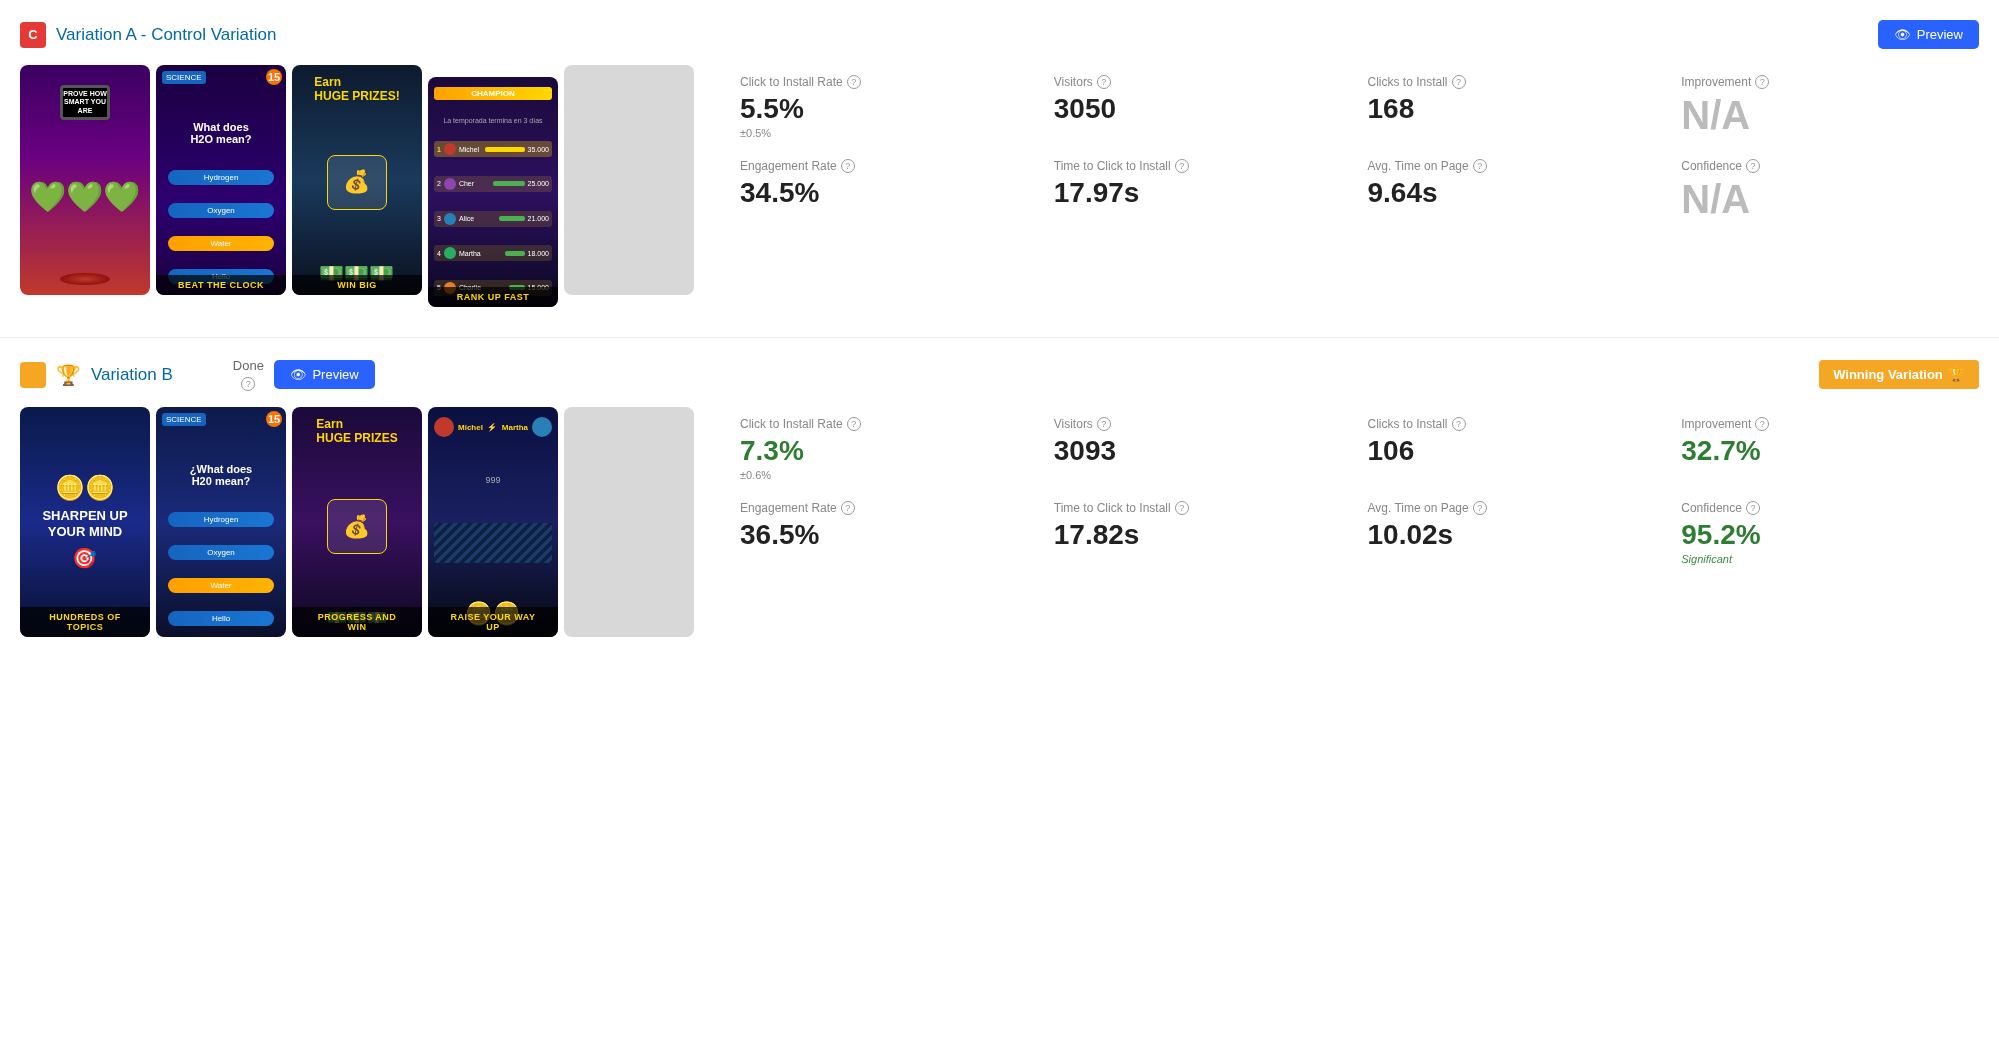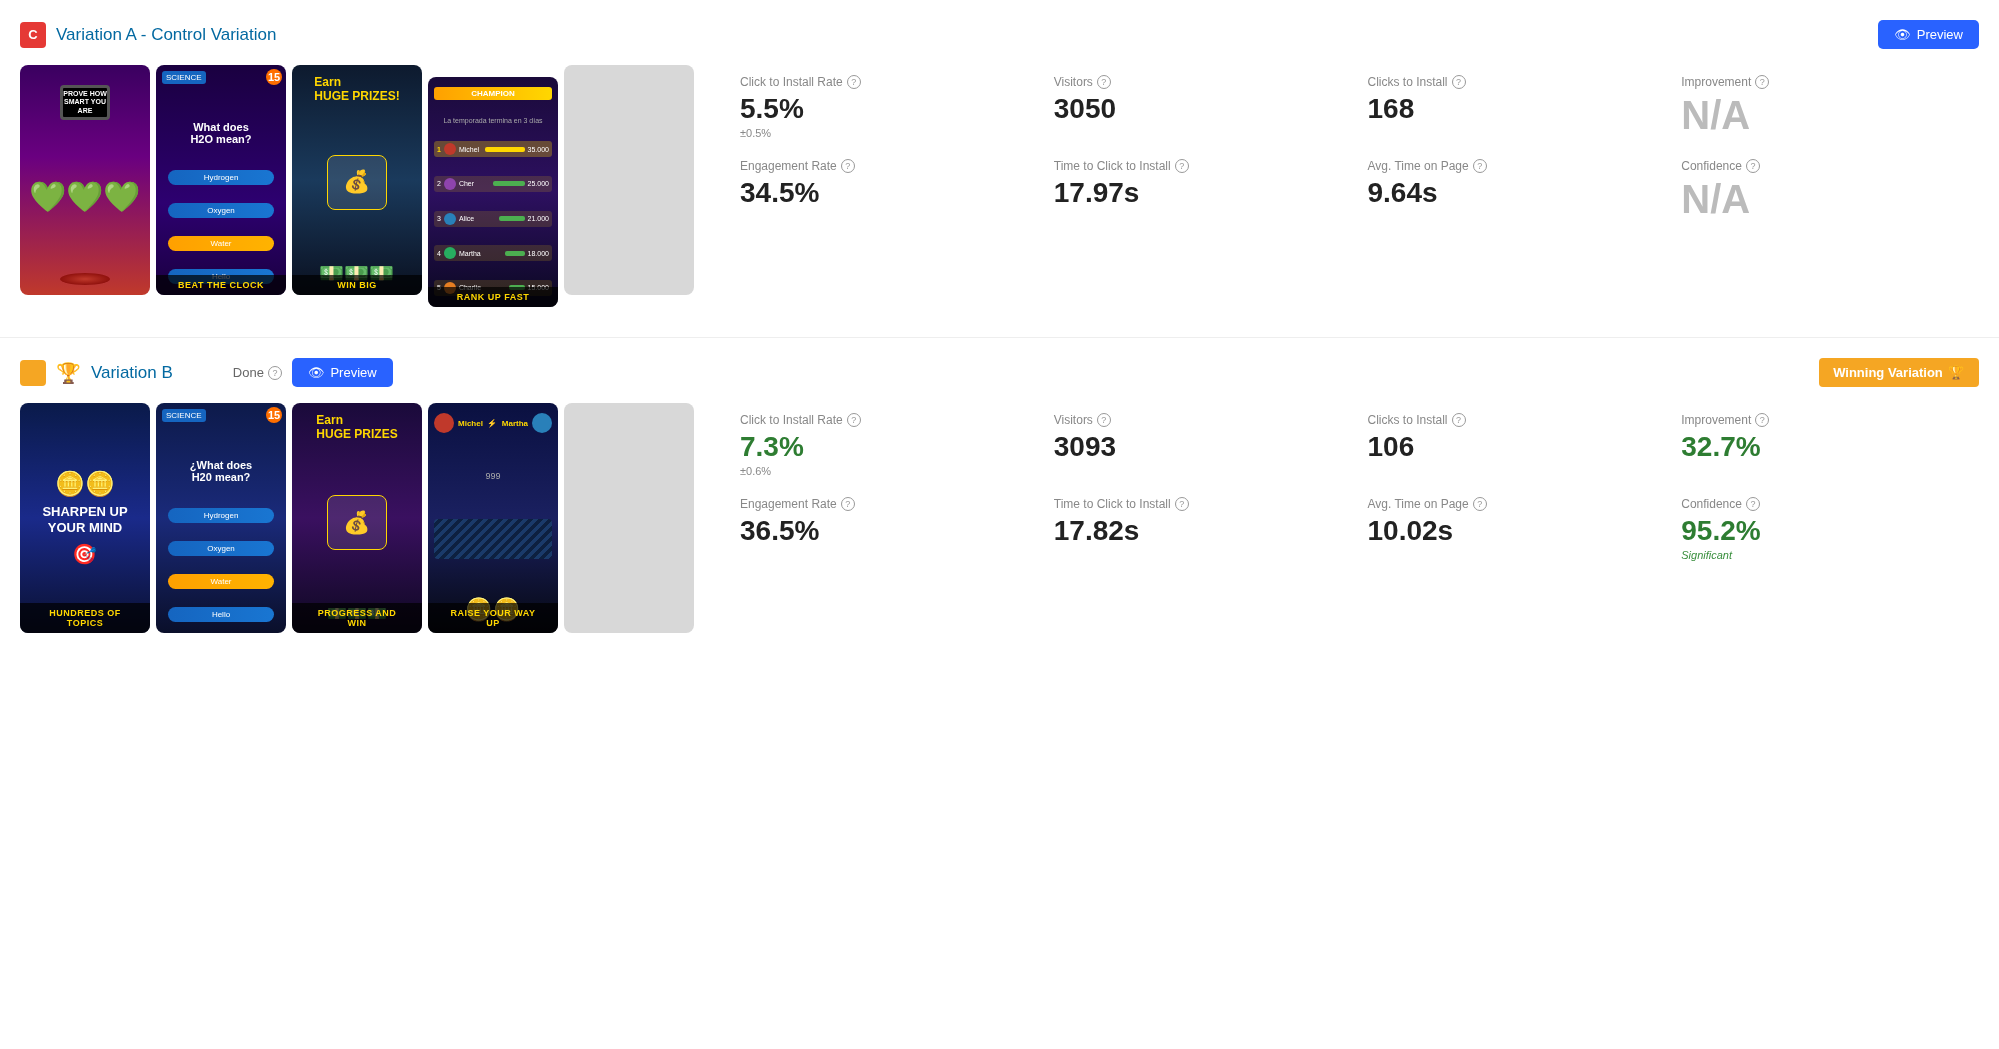--- a/index.html
+++ b/index.html
@@ -28,21 +28,21 @@
     .badge-red { background: #e53935; }
     .badge-gold { background: #f5a623; }
     .trophy-icon {
       font-size: 20px; color: #f5a623;
     }
     .variation-title {
       font-size: 17px; font-weight: 400; color: #0369a1;
     }
     .done-label {
       font-size: 13px; color: #666;
-      display: flex; align-items: center; gap: 4px;
+      display: flex; align-items: center; gap: 4px; flex-direction: column;
     }
     .preview-btn {
       background: #2962ff;
       color: #fff;
       border: none;
       border-radius: 5px;
       padding: 7px 16px;
       font-size: 13px;
       cursor: pointer;
       display: flex; align-items: center; gap: 6px;

